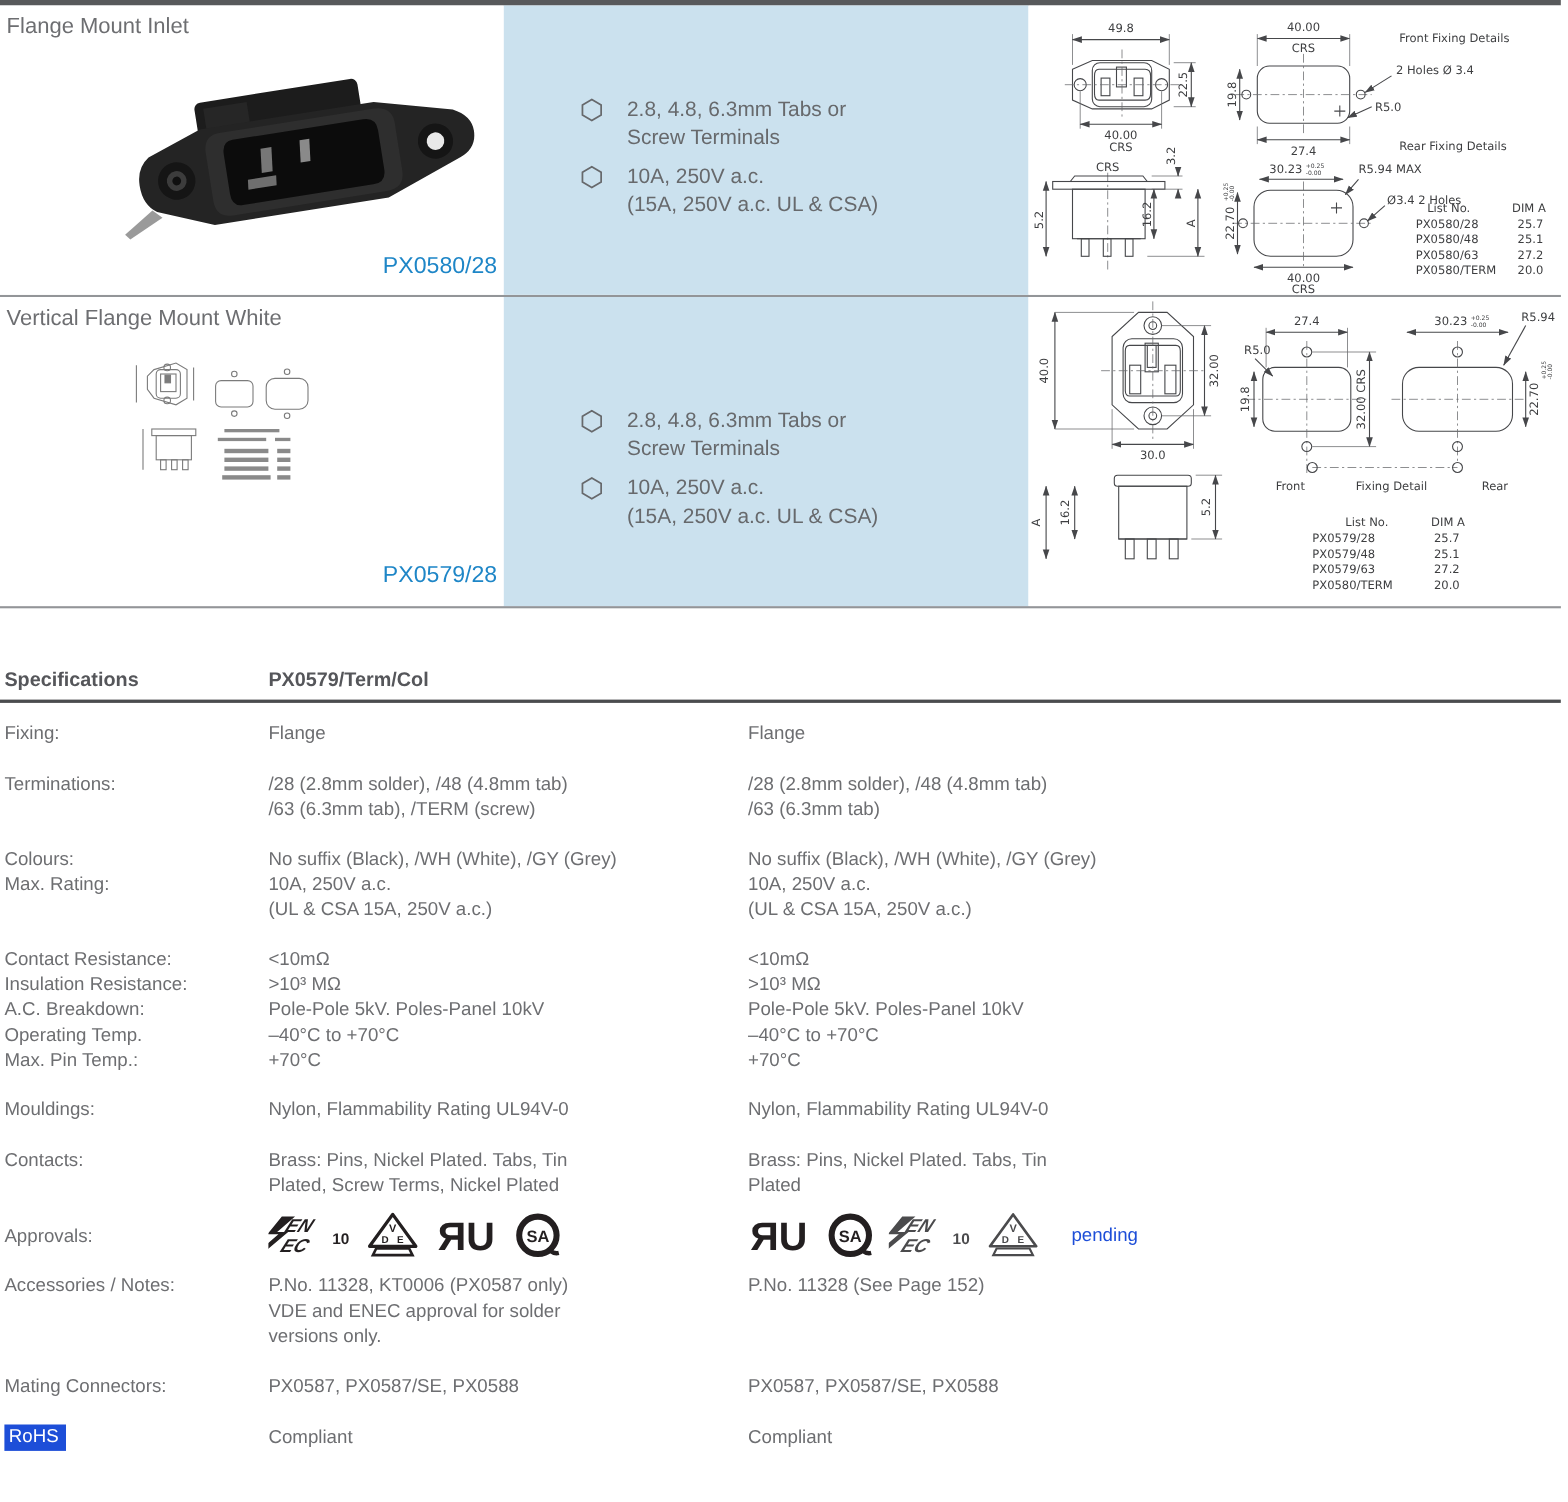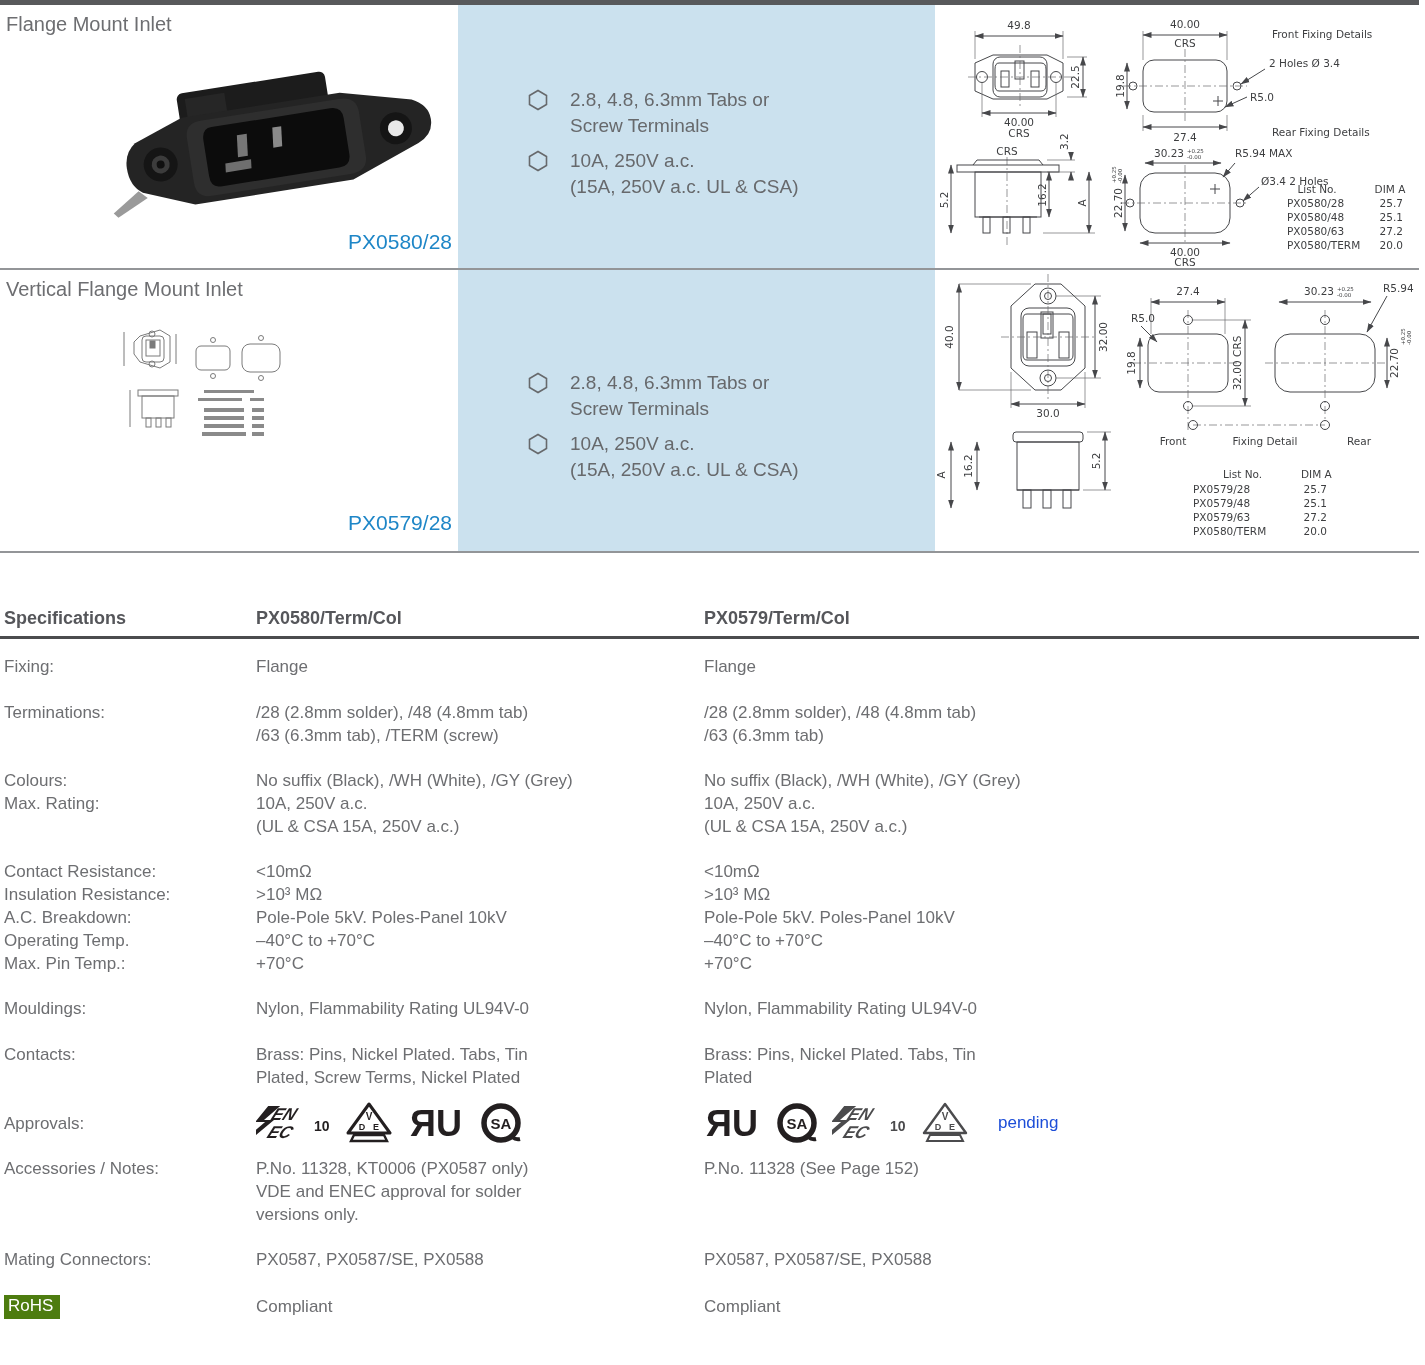--- a/index.html
+++ b/index.html
@@ -26,29 +26,29 @@
   .bullet-text { margin-left:22px; font-size:19px; line-height:26px; color:#67696c; }
 
   .drawing { display:block; }
   .dt { font-size:10.5px; fill:#3d3e40; font-family:"DejaVu Sans", sans-serif; }
   .dts { font-size:5.5px; fill:#3d3e40; font-family:"DejaVu Sans", sans-serif; }
   .dln { stroke:#46474a; stroke-width:1; fill:none; }
   .dthin { stroke:#6b6c6e; stroke-width:0.7; fill:none; }
   .dcl { stroke:#6b6c6e; stroke-width:0.7; fill:none; stroke-dasharray:8 3 2 3; }
 
   #specs { margin-top:55px; font-size:17px; }
-  .sgrid { display:grid; grid-template-columns:240px 436px 1fr; padding:0 0 0 4px;gap:12px; }
+  .sgrid { display:grid; grid-template-columns:240px 436px 1fr; padding:0 0 0 4px; }
   .shead { font-size:18px; font-weight:bold; color:#55565a; }
   #spec-rule { border:none; border-top:3px solid #4b4c4e; margin-top:7px; }
   .sline { line-height:23px; color:#6d6e71; }
   .srow { }
   .mt16{margin-top:16px;} .mt22{margin-top:22px;} .mt23{margin-top:23px;} .mt10{margin-top:10px;} .mt24{margin-top:24px;}
   .icons { display:flex; align-items:center; gap:14px; height:48px; }
   .pending { font-size:17px; color:#1d4ed8; margin-left:14px; }
-  .rohs-badge { display:inline-block; background:#4d7c0f; color:#fff; font-size:17px; padding:1px 7px 3px 4px; }
+  .rohs-badge { display:inline-block; background:#1d4ed8; color:#fff; font-size:17px; padding:1px 7px 3px 4px; }
 
   .photo-wrap { position:absolute; left:98px; top:46px; }
   .thumb-wrap { position:absolute; left:112px; top:58px; }
 </style>
 </head>
 <body>
 
 <div id="page">
   <div id="topbar"></div>
 
@@ -212,21 +212,21 @@
         <text class="dt" x="352" y="230">PX0580/63</text>
         <text class="dt" x="468" y="230" text-anchor="end">27.2</text>
         <text class="dt" x="352" y="244">PX0580/TERM</text>
         <text class="dt" x="468" y="244" text-anchor="end">20.0</text>
       </svg>
     </div>
   </div>
 
   <div class="section" id="section2">
     <div class="sec-left">
-      <div class="sec-title">Vertical Flange Mount Inlet</div>
+      <div class="sec-title">Vertical Flange Mount White</div>
       <div class="thumb-wrap">
         <svg width="190" height="128" viewBox="0 0 190 128">
           <g stroke="#7b7b7b" stroke-width="1" fill="none">
             <path d="M28,8 L48,2 L58,8 L58,34 L48,40 L28,34 L22,26 L22,14 Z"></path>
             <rect x="30" y="8" width="22" height="26" rx="4"></rect>
               <circle cx="40" cy="6" r="3"></circle>
               <circle cx="40" cy="36" r="3"></circle>
             <rect x="34" y="12" width="14" height="16"></rect>
               <rect x="38" y="13" width="5" height="7" fill="#7b7b7b"></rect>
             <line x1="12" y1="4" x2="12" y2="38"></line>
@@ -387,21 +387,20 @@
         <text class="dt" x="392" y="251" text-anchor="end">27.2</text>
         <text class="dt" x="258" y="265">PX0580/TERM</text>
         <text class="dt" x="392" y="265" text-anchor="end">20.0</text>
       </svg>
     </div>
   </div>
 
   <div id="specs">
     <div class="sgrid">
       <div class="shead">Specifications</div>
-      <div class="shead">PX0580/Term/Col</div>
       <div class="shead">PX0579/Term/Col</div>
     </div>
     <hr id="spec-rule">
 
     <div class="sgrid srow mt16">
       <div>
           <div class="sline">Fixing:</div>
         </div>
       <div>
           <div class="sline">Flange</div>

